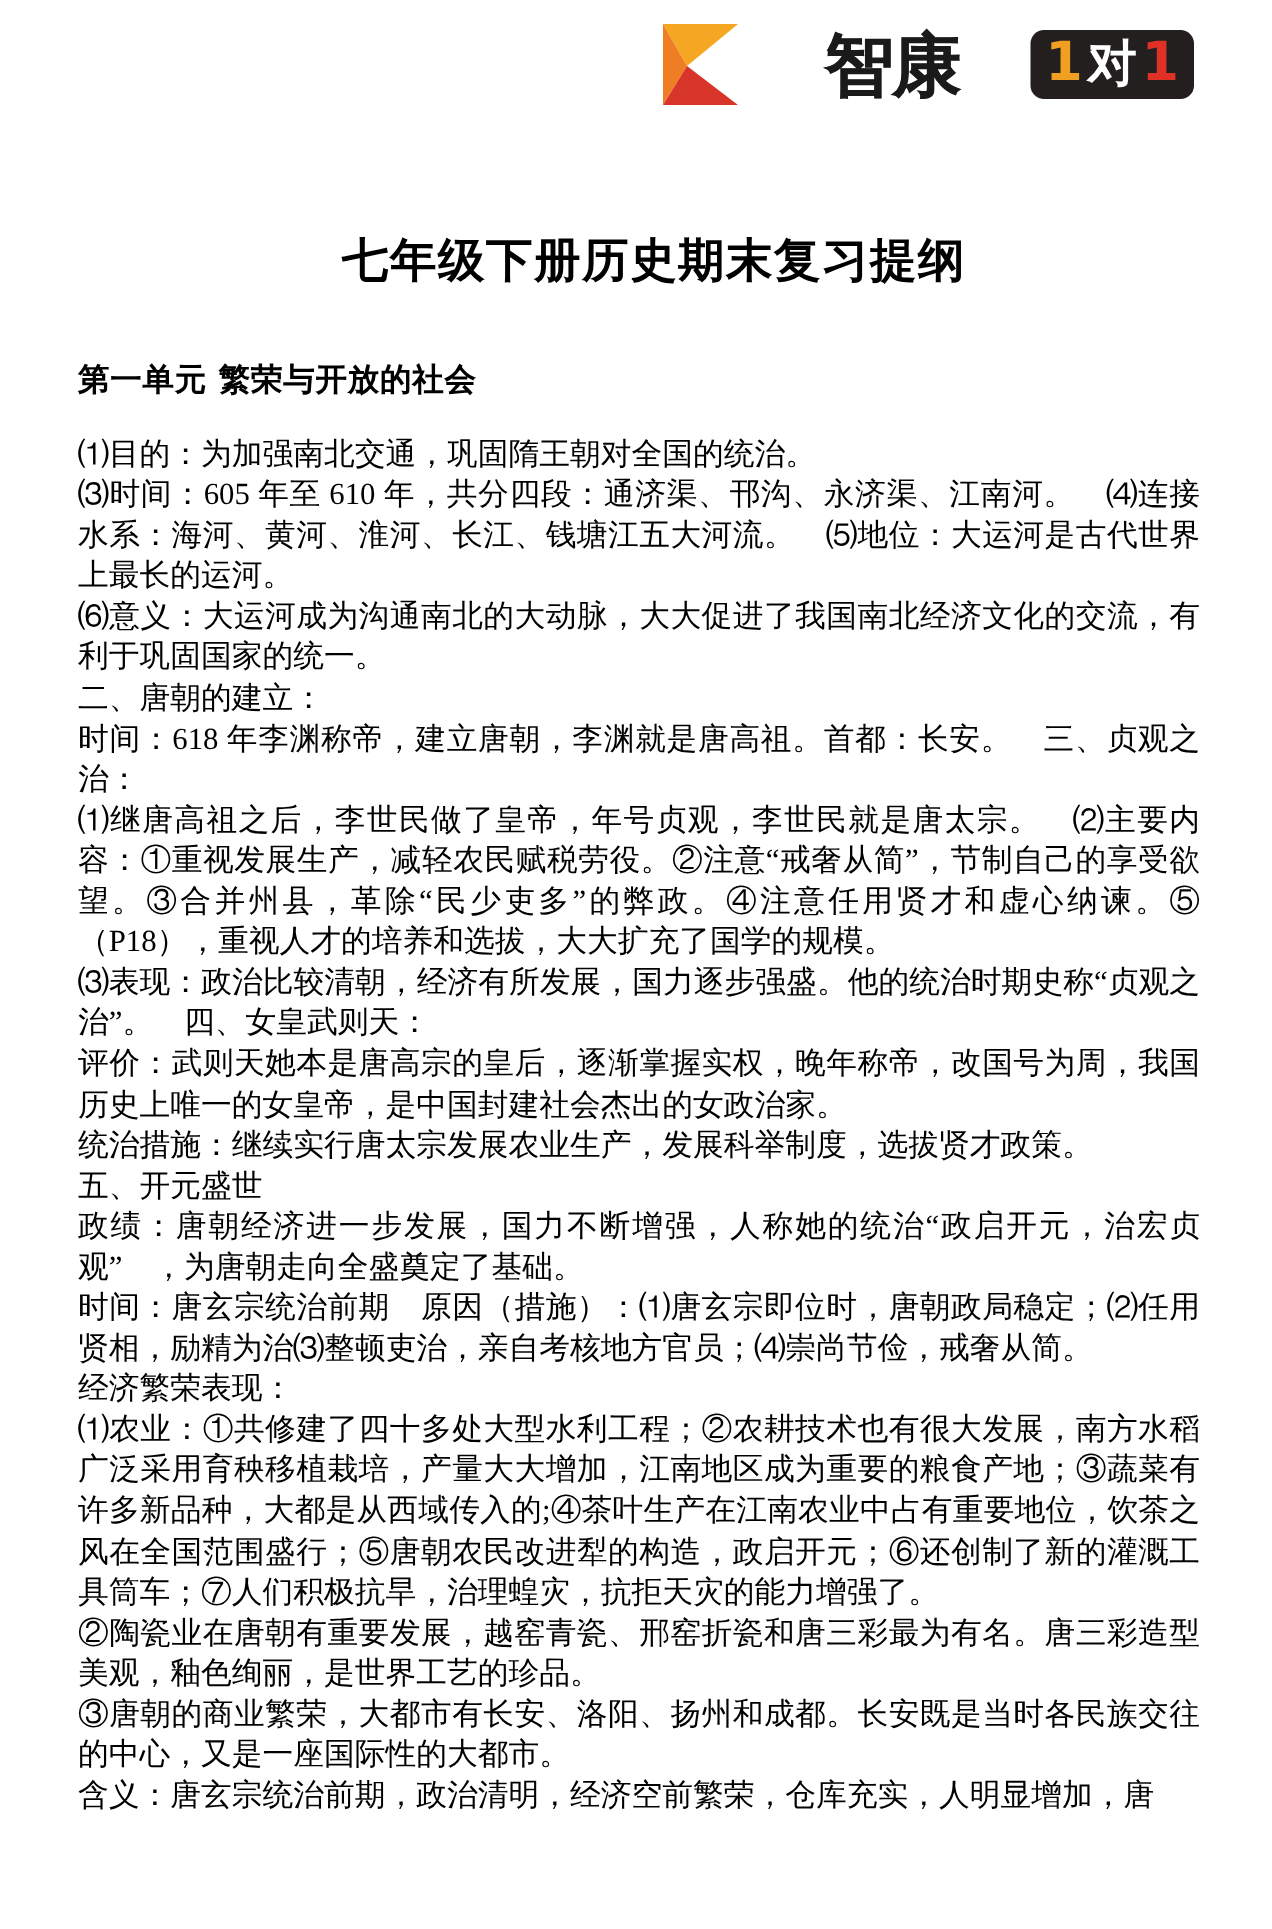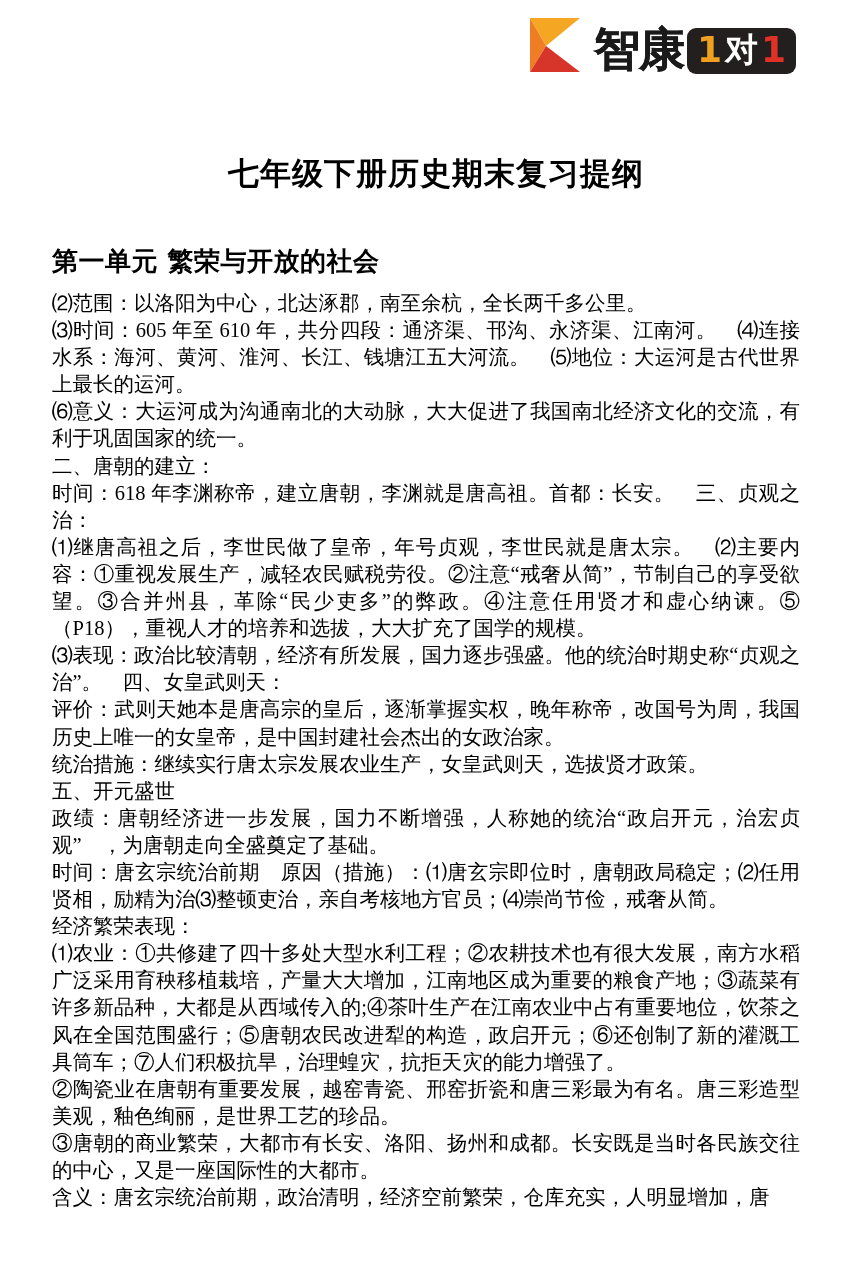--- a/index.html
+++ b/index.html
@@ -23,22 +23,23 @@
     top: 0;
     left: 0;
     width: 848px;
     height: 95px;
   }
   .brand-logo {
     position: absolute;
     right: 52px;
     top: 12px;
     display: flex;
-    align-items: flex-end;
+    align-items: center;
     height: 62px;
+    gap: 44px;
   }
   .logo-mark {
     position: relative;
     width: 60px;
     height: 58px;
     margin-right: 10px;
     flex: 0 0 auto;
   }
   .logo-mark svg { display: block; }
   .logo-word {
@@ -76,21 +77,21 @@
     font-size: 31px;
     font-weight: bold;
     letter-spacing: 1px;
     font-family: "DejaVu Serif", "Liberation Serif", serif;
     padding-left: 12px;
   }
   .unit-heading {
     position: absolute;
     top: 222px;
     left: 52px;
-    font-size: 26px;
+    font-size: 21px;
     font-weight: bold;
     letter-spacing: 0.5px;
     font-family: "DejaVu Sans", "Liberation Sans", sans-serif;
   }
   .doc-body {
     position: absolute;
     top: 290px;
     left: 52px;
     width: 748px;
     font-size: 20.5px;
@@ -127,29 +128,29 @@
     </div>
 
   </div>
 </div>
 
 <h1 class="doc-title">七年级下册历史期末复习提纲</h1>
 
 <h2 class="unit-heading">第一单元  繁荣与开放的社会</h2>
 
 <div class="doc-body">
-  <p>⑵范围：以洛阳为中心，北达涿郡，南至余杭，全长两千多公里。</p>
+  <p>⑴目的：为加强南北交通，巩固隋王朝对全国的统治。</p>
   <p>⑶时间：605 年至 610 年，共分四段：通济渠、邗沟、永济渠、江南河。　⑷连接水系：海河、黄河、淮河、长江、钱塘江五大河流。　⑸地位：大运河是古代世界上最长的运河。</p>
   <p>⑹意义：大运河成为沟通南北的大动脉，大大促进了我国南北经济文化的交流，有利于巩固国家的统一。</p>
   <p>二、唐朝的建立：</p>
   <p>时间：618 年李渊称帝，建立唐朝，李渊就是唐高祖。首都：长安。　三、贞观之治：</p>
   <p>⑴继唐高祖之后，李世民做了皇帝，年号贞观，李世民就是唐太宗。　⑵主要内容：①重视发展生产，减轻农民赋税劳役。②注意“戒奢从简”，节制自己的享受欲望。③合并州县，革除“民少吏多”的弊政。④注意任用贤才和虚心纳谏。⑤（P18），重视人才的培养和选拔，大大扩充了国学的规模。</p>
   <p>⑶表现：政治比较清朝，经济有所发展，国力逐步强盛。他的统治时期史称“贞观之治”。　四、女皇武则天：</p>
   <p>评价：武则天她本是唐高宗的皇后，逐渐掌握实权，晚年称帝，改国号为周，我国历史上唯一的女皇帝，是中国封建社会杰出的女政治家。</p>
-  <p>统治措施：继续实行唐太宗发展农业生产，女皇武则天，选拔贤才政策。</p>
+  <p>统治措施：继续实行唐太宗发展农业生产，发展科举制度，选拔贤才政策。</p>
   <p>五、开元盛世</p>
   <p>政绩：唐朝经济进一步发展，国力不断增强，人称她的统治“政启开元，治宏贞观”　，为唐朝走向全盛奠定了基础。</p>
   <p>时间：唐玄宗统治前期　原因（措施）：⑴唐玄宗即位时，唐朝政局稳定；⑵任用贤相，励精为治⑶整顿吏治，亲自考核地方官员；⑷崇尚节俭，戒奢从简。</p>
   <p>经济繁荣表现：</p>
   <p>⑴农业：①共修建了四十多处大型水利工程；②农耕技术也有很大发展，南方水稻广泛采用育秧移植栽培，产量大大增加，江南地区成为重要的粮食产地；③蔬菜有许多新品种，大都是从西域传入的;④茶叶生产在江南农业中占有重要地位，饮茶之风在全国范围盛行；⑤唐朝农民改进犁的构造，政启开元；⑥还创制了新的灌溉工具筒车；⑦人们积极抗旱，治理蝗灾，抗拒天灾的能力增强了。</p>
   <p>②陶瓷业在唐朝有重要发展，越窑青瓷、邢窑折瓷和唐三彩最为有名。唐三彩造型美观，釉色绚丽，是世界工艺的珍品。</p>
   <p>③唐朝的商业繁荣，大都市有长安、洛阳、扬州和成都。长安既是当时各民族交往的中心，又是一座国际性的大都市。</p>
   <p>含义：唐玄宗统治前期，政治清明，经济空前繁荣，仓库充实，人明显增加，唐</p>
 </div>
 

